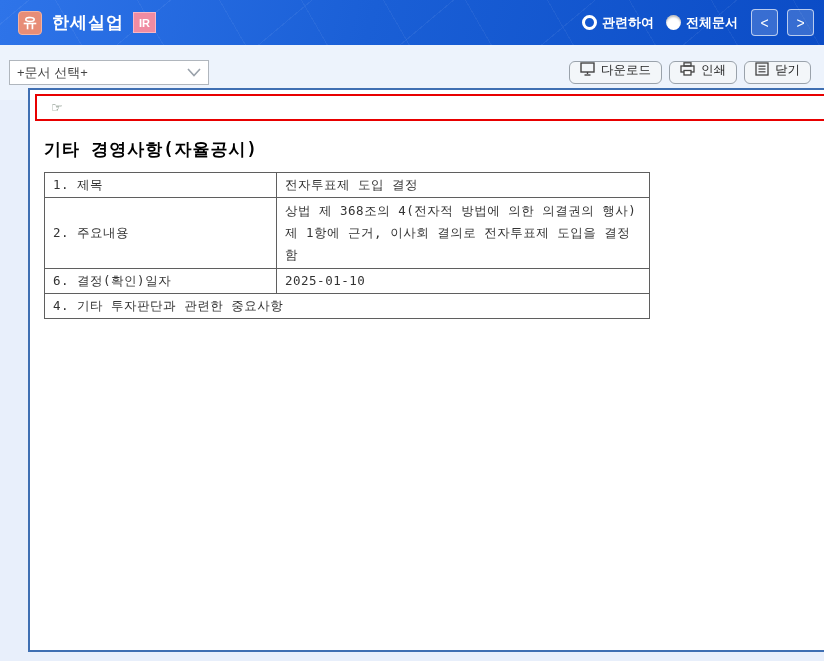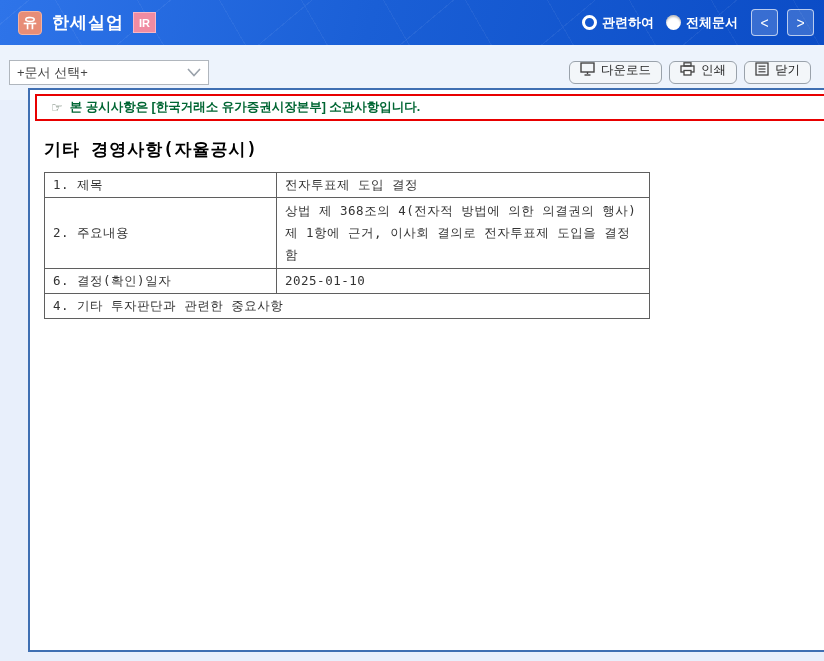--- a/index.html
+++ b/index.html
@@ -172,21 +172,20 @@
       </svg>
       <span>닫기</span>
     </div>
   </div>
 </div>
 
 <div class="doc-panel">
 
   <div class="notice-box">
     <span class="notice-pointer">☞</span>
-    <span class="notice-text">본 공시사항은 [한국거래소 유가증권시장본부] 소관사항입니다.</span>
   </div>
 
   <div class="doc-title">기타 경영사항(자율공시)</div>
 
   <table class="disclosure-table">
     <tbody>
       <tr>
         <td class="col-label">1. 제목</td>
         <td>전자투표제 도입 결정</td>
       </tr>

